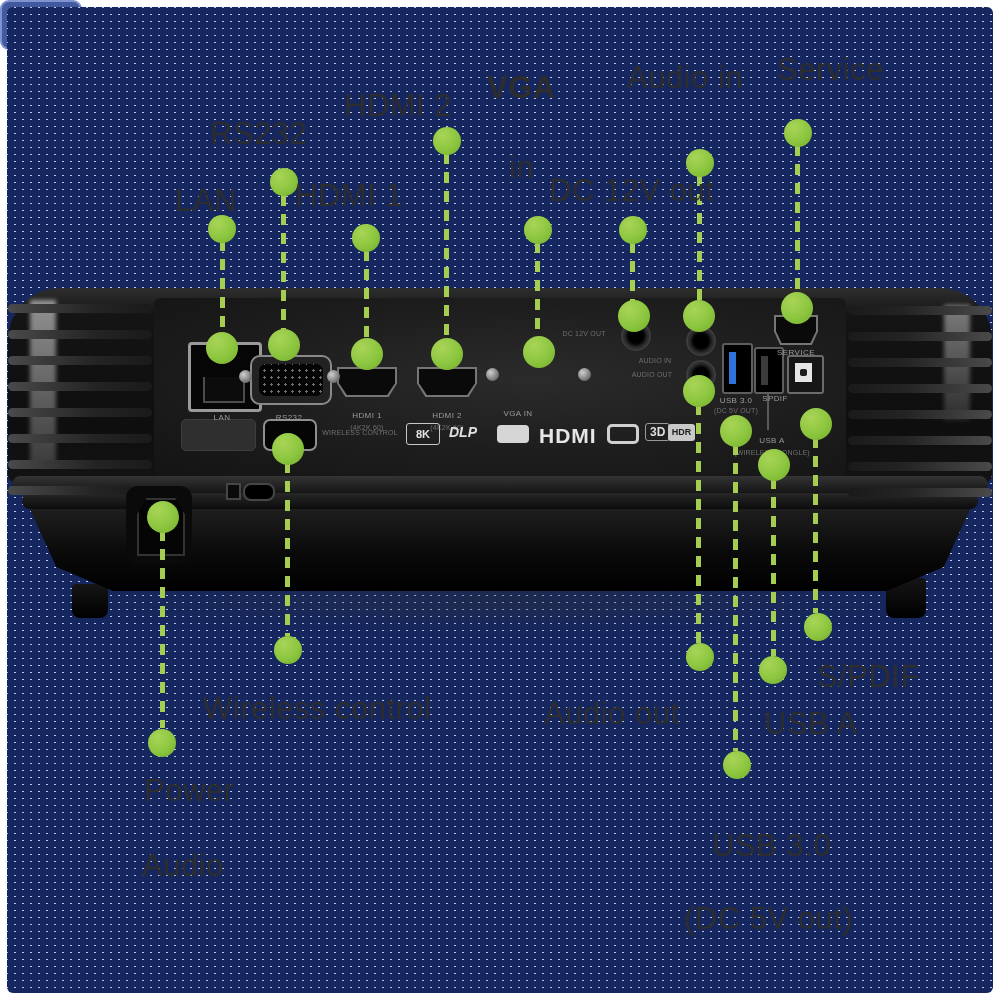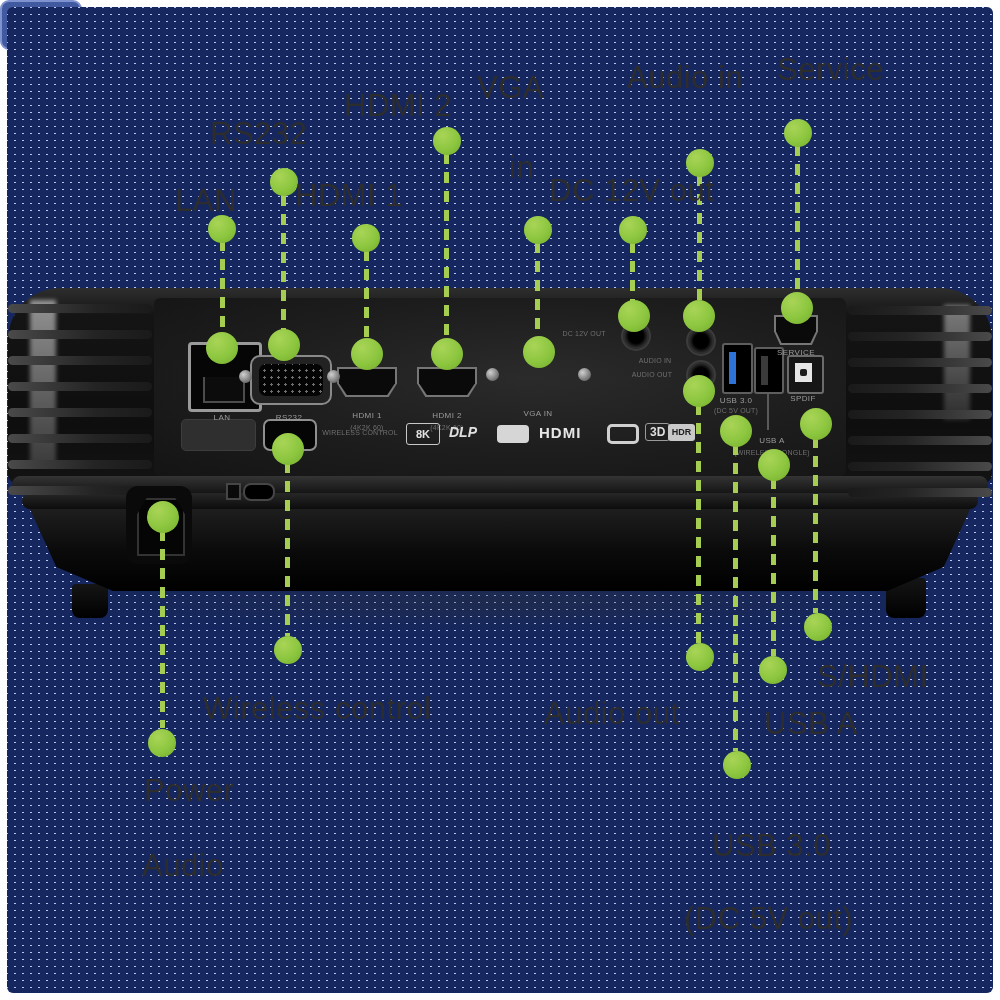--- a/index.html
+++ b/index.html
@@ -158,21 +158,21 @@
     <div class="hdmi-i"></div>
   </div>
   <div class="plabel" style="left:447px;top:411px;">HDMI 2</div>
   <div class="psub" style="left:447px;top:424px;">(4K2K 60)</div>
 
   <div class="vga">
     <div class="vga-in"></div>
   </div>
   <div class="screw" style="left:486px;top:368px;"></div>
   <div class="screw" style="left:578px;top:368px;"></div>
-  <div class="plabel" style="left:538px;top:409px;text-align:right;">VGA IN</div>
+  <div class="plabel" style="left:518px;top:409px;text-align:right;">VGA IN</div>
 
   <div class="jack" style="left:621px;top:321px;"></div>
   <div class="psub" style="left:584px;top:330px;">DC 12V OUT</div>
   <div class="jack" style="left:686px;top:326px;"></div>
   <div class="psub" style="left:655px;top:357px;">AUDIO IN</div>
   <div class="jack" style="left:686px;top:360px;"></div>
   <div class="psub" style="left:652px;top:371px;">AUDIO OUT</div>
 
   <div class="usb" style="left:722px;top:343px;">
     <div class="tongue" style="background:#2e74d8;"></div>
@@ -189,37 +189,37 @@
 
   <div class="hdmi-o" style="left:774px;top:315px;width:44px;height:30px;">
     <div class="hdmi-i"></div>
   </div>
   <div class="plabel" style="left:796px;top:348px;">SERVICE</div>
 
   <div class="spdif">
     <div class="spdif-in"></div>
     <div class="spdif-c"></div>
   </div>
-  <div class="plabel" style="left:803px;top:394px;">SPDIF</div>
+  <div class="plabel" style="left:775px;top:394px;">SPDIF</div>
 
   <div class="blankplate"></div>
   <div class="wport"></div>
   <div class="psub" style="left:360px;top:429px;">WIRELESS CONTROL</div>
 
   <div class="psocket">
     <div class="psocket-in"></div>
   </div>
   <div class="klock-sq"></div>
   <div class="klock-pill"></div>
 
   <div class="badge" style="left:406px;top:423px;width:32px;height:20px;border:1px solid #c8c8c8;border-radius:3px;
        font-size:11px;font-weight:bold;text-align:center;line-height:20px;color:#e3e3e3;">8K</div>
   <div class="badge" style="left:449px;top:424px;font-size:14px;font-weight:bold;font-style:italic;color:#e0e0e0;">DLP</div>
   <div class="badge" style="left:497px;top:425px;width:32px;height:18px;background:#d6d6d6;border-radius:4px;"></div>
-  <div class="badge" style="left:539px;top:424px;font-size:15px;font-weight:bold;letter-spacing:1px;color:#e6e6e6;">HDMI</div>
+  <div class="badge" style="left:539px;top:424px;font-size:21px;font-weight:bold;letter-spacing:1px;color:#e6e6e6;">HDMI</div>
   <div class="badge" style="left:607px;top:424px;width:26px;height:14px;border:3px solid #d0d0d0;border-radius:5px;"></div>
   <div class="badge" style="left:645px;top:423px;font-size:12px;font-weight:bold;color:#dedede;border:1px solid #9a9a9a;
        border-radius:3px;padding:1px 4px;">3D</div>
   <div class="badge" style="left:668px;top:424px;width:27px;height:17px;background:#c9c9c9;border-radius:3px;font-size:9px;
        font-weight:bold;color:#1e1e1e;text-align:center;line-height:17px;">HDR</div>
 
   <div class="co-label" style="left:175px;top:183px;">LAN</div>
   <div class="dot28" style="left:208px;top:215px;"></div>
   <div class="dline" style="left:220px;top:240px;height:96px;"></div>
   <div class="dot32" style="left:206px;top:332px;"></div>
@@ -232,21 +232,21 @@
   <div class="co-label" style="left:295px;top:178px;">HDMI 1</div>
   <div class="dot28" style="left:352px;top:224px;"></div>
   <div class="dline" style="left:364px;top:250px;height:90px;"></div>
   <div class="dot32" style="left:351px;top:338px;"></div>
 
   <div class="co-label" style="left:344px;top:88px;">HDMI 2</div>
   <div class="dot28" style="left:433px;top:127px;"></div>
   <div class="dline" style="left:444px;top:153px;height:187px;"></div>
   <div class="dot32" style="left:431px;top:338px;"></div>
 
-  <div class="co-label" style="left:477px;top:70px;">VGA</div>
+  <div class="co-label" style="left:487px;top:70px;font-weight:bold;">VGA</div>
   <div class="co-label" style="left:509px;top:150px;">in</div>
   <div class="dot28" style="left:524px;top:216px;"></div>
   <div class="dline" style="left:535px;top:242px;height:96px;"></div>
   <div class="dot32" style="left:523px;top:336px;"></div>
 
   <div class="co-label" style="left:549px;top:173px;">DC 12V out</div>
   <div class="dot28" style="left:619px;top:216px;"></div>
   <div class="dline" style="left:630px;top:242px;height:60px;"></div>
   <div class="dot32" style="left:618px;top:300px;"></div>
 
@@ -283,15 +283,15 @@
   <div class="co-label" style="left:684px;top:901px;">(DC 5V out)</div>
 
   <div class="dot32" style="left:758px;top:449px;"></div>
   <div class="dline" style="left:771px;top:478px;height:178px;"></div>
   <div class="dot28" style="left:759px;top:656px;"></div>
   <div class="co-label" style="left:764px;top:706px;">USB A</div>
 
   <div class="dot32" style="left:800px;top:408px;"></div>
   <div class="dline" style="left:813px;top:437px;height:176px;"></div>
   <div class="dot28" style="left:804px;top:613px;"></div>
-  <div class="co-label" style="left:817px;top:659px;">S/HDMI</div>
+  <div class="co-label" style="left:817px;top:659px;">S/PDIF</div>
 
 </div>
 
 </body></html>

